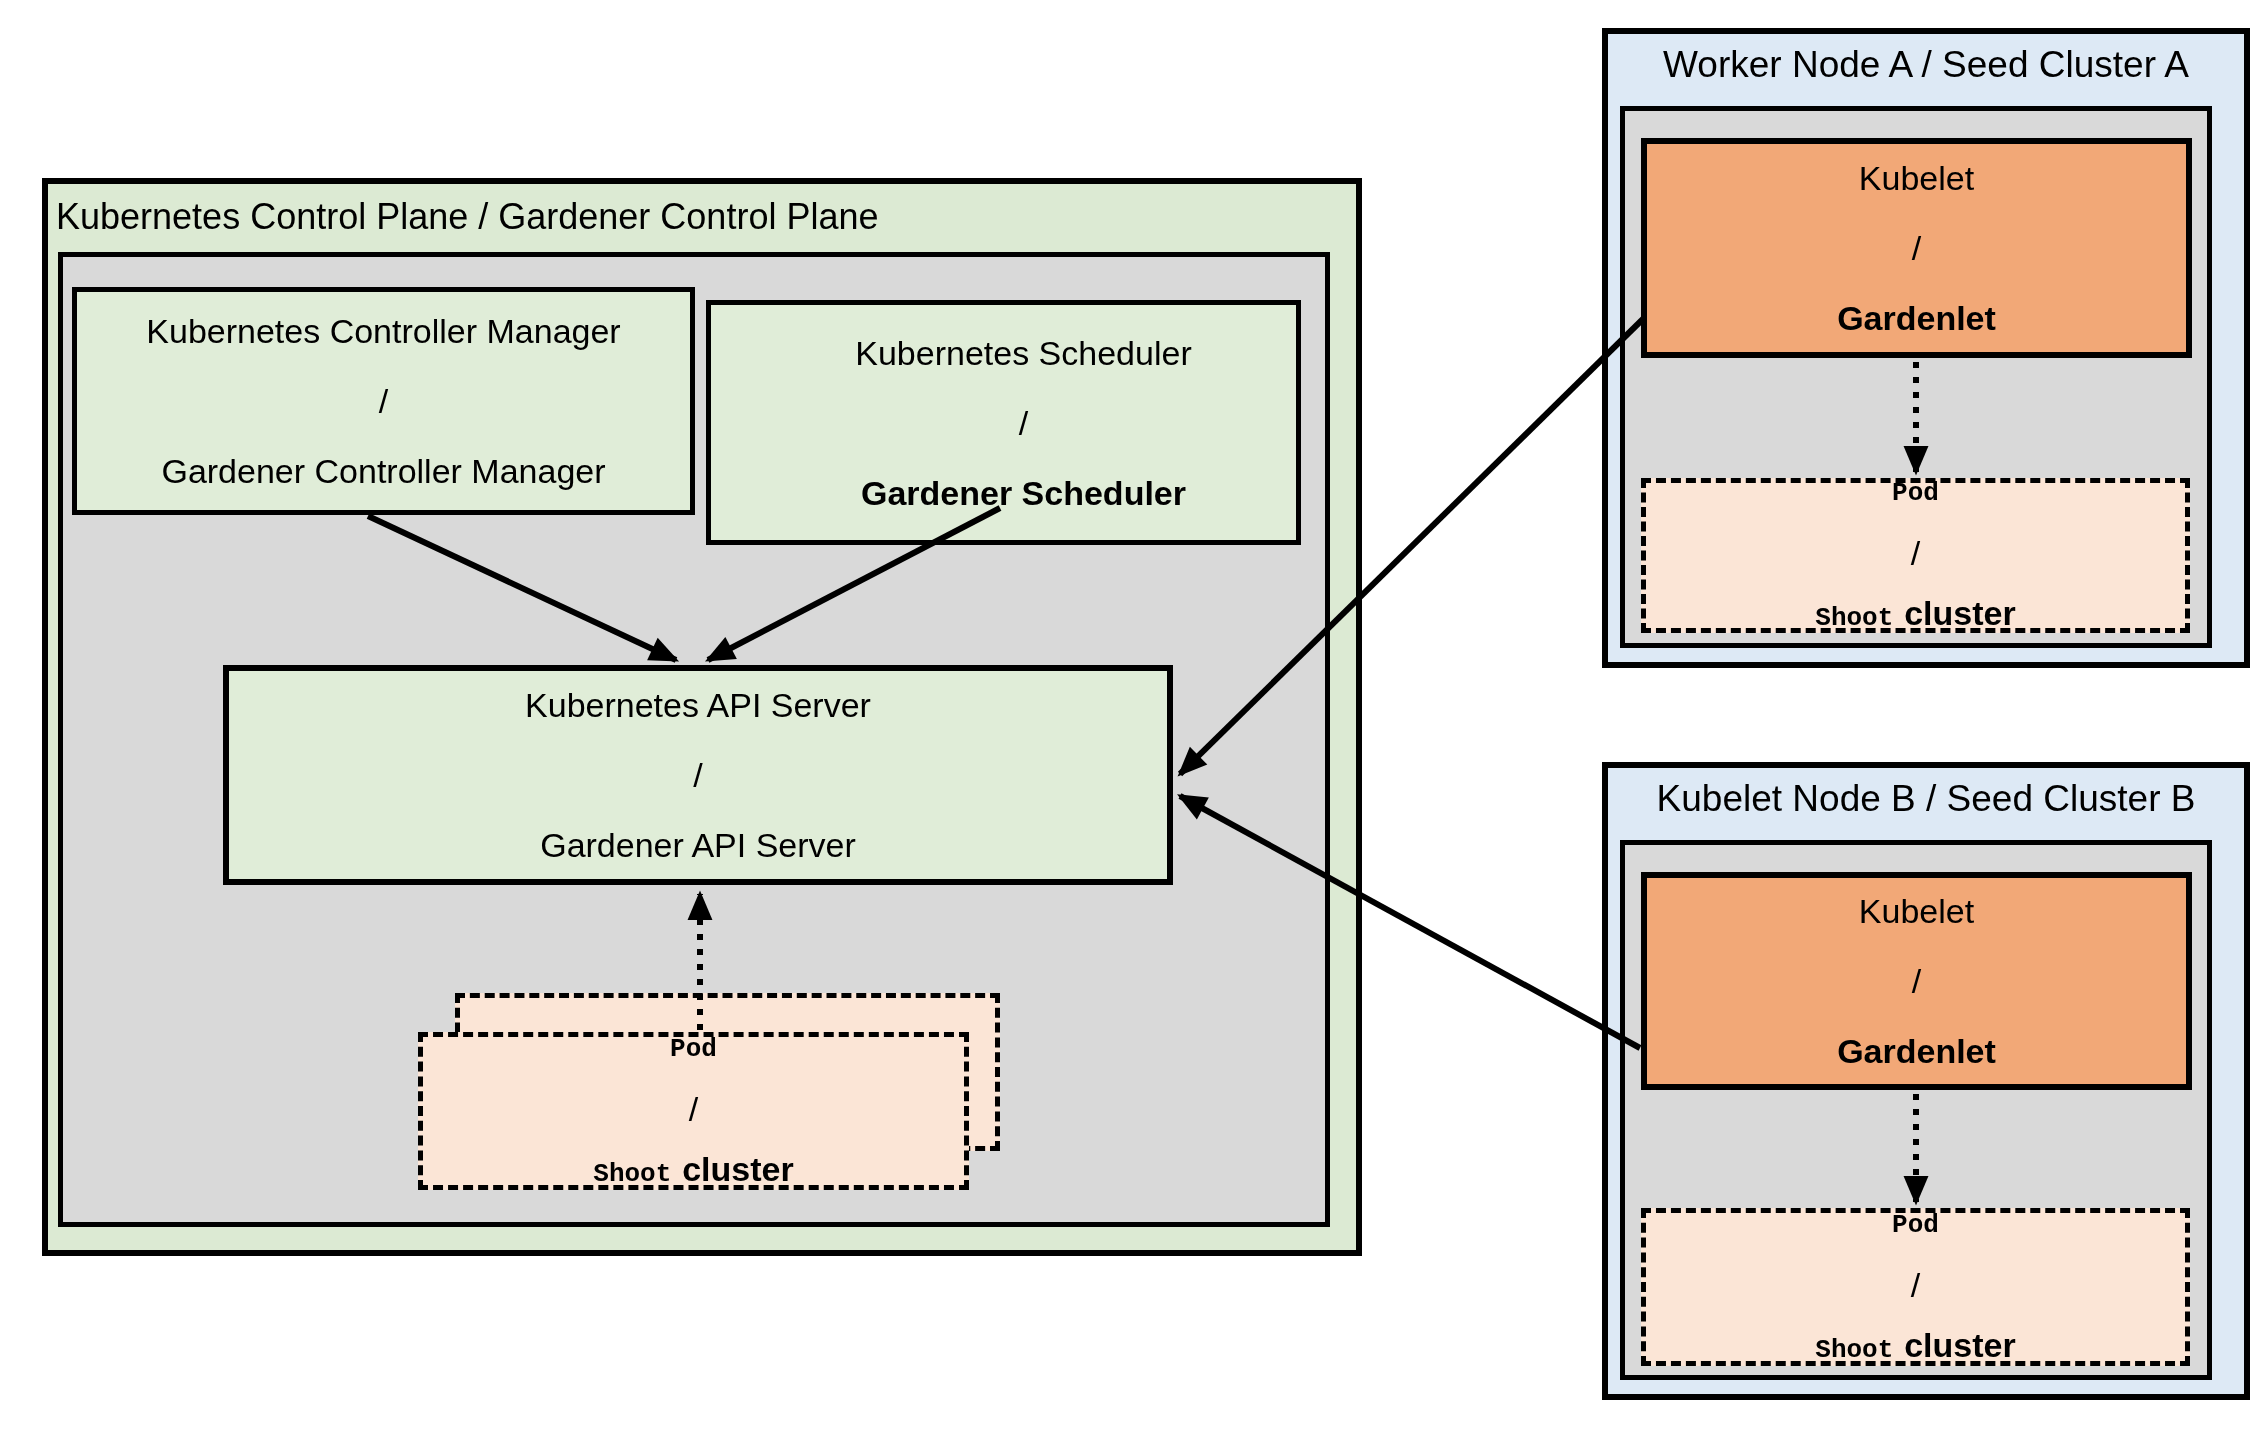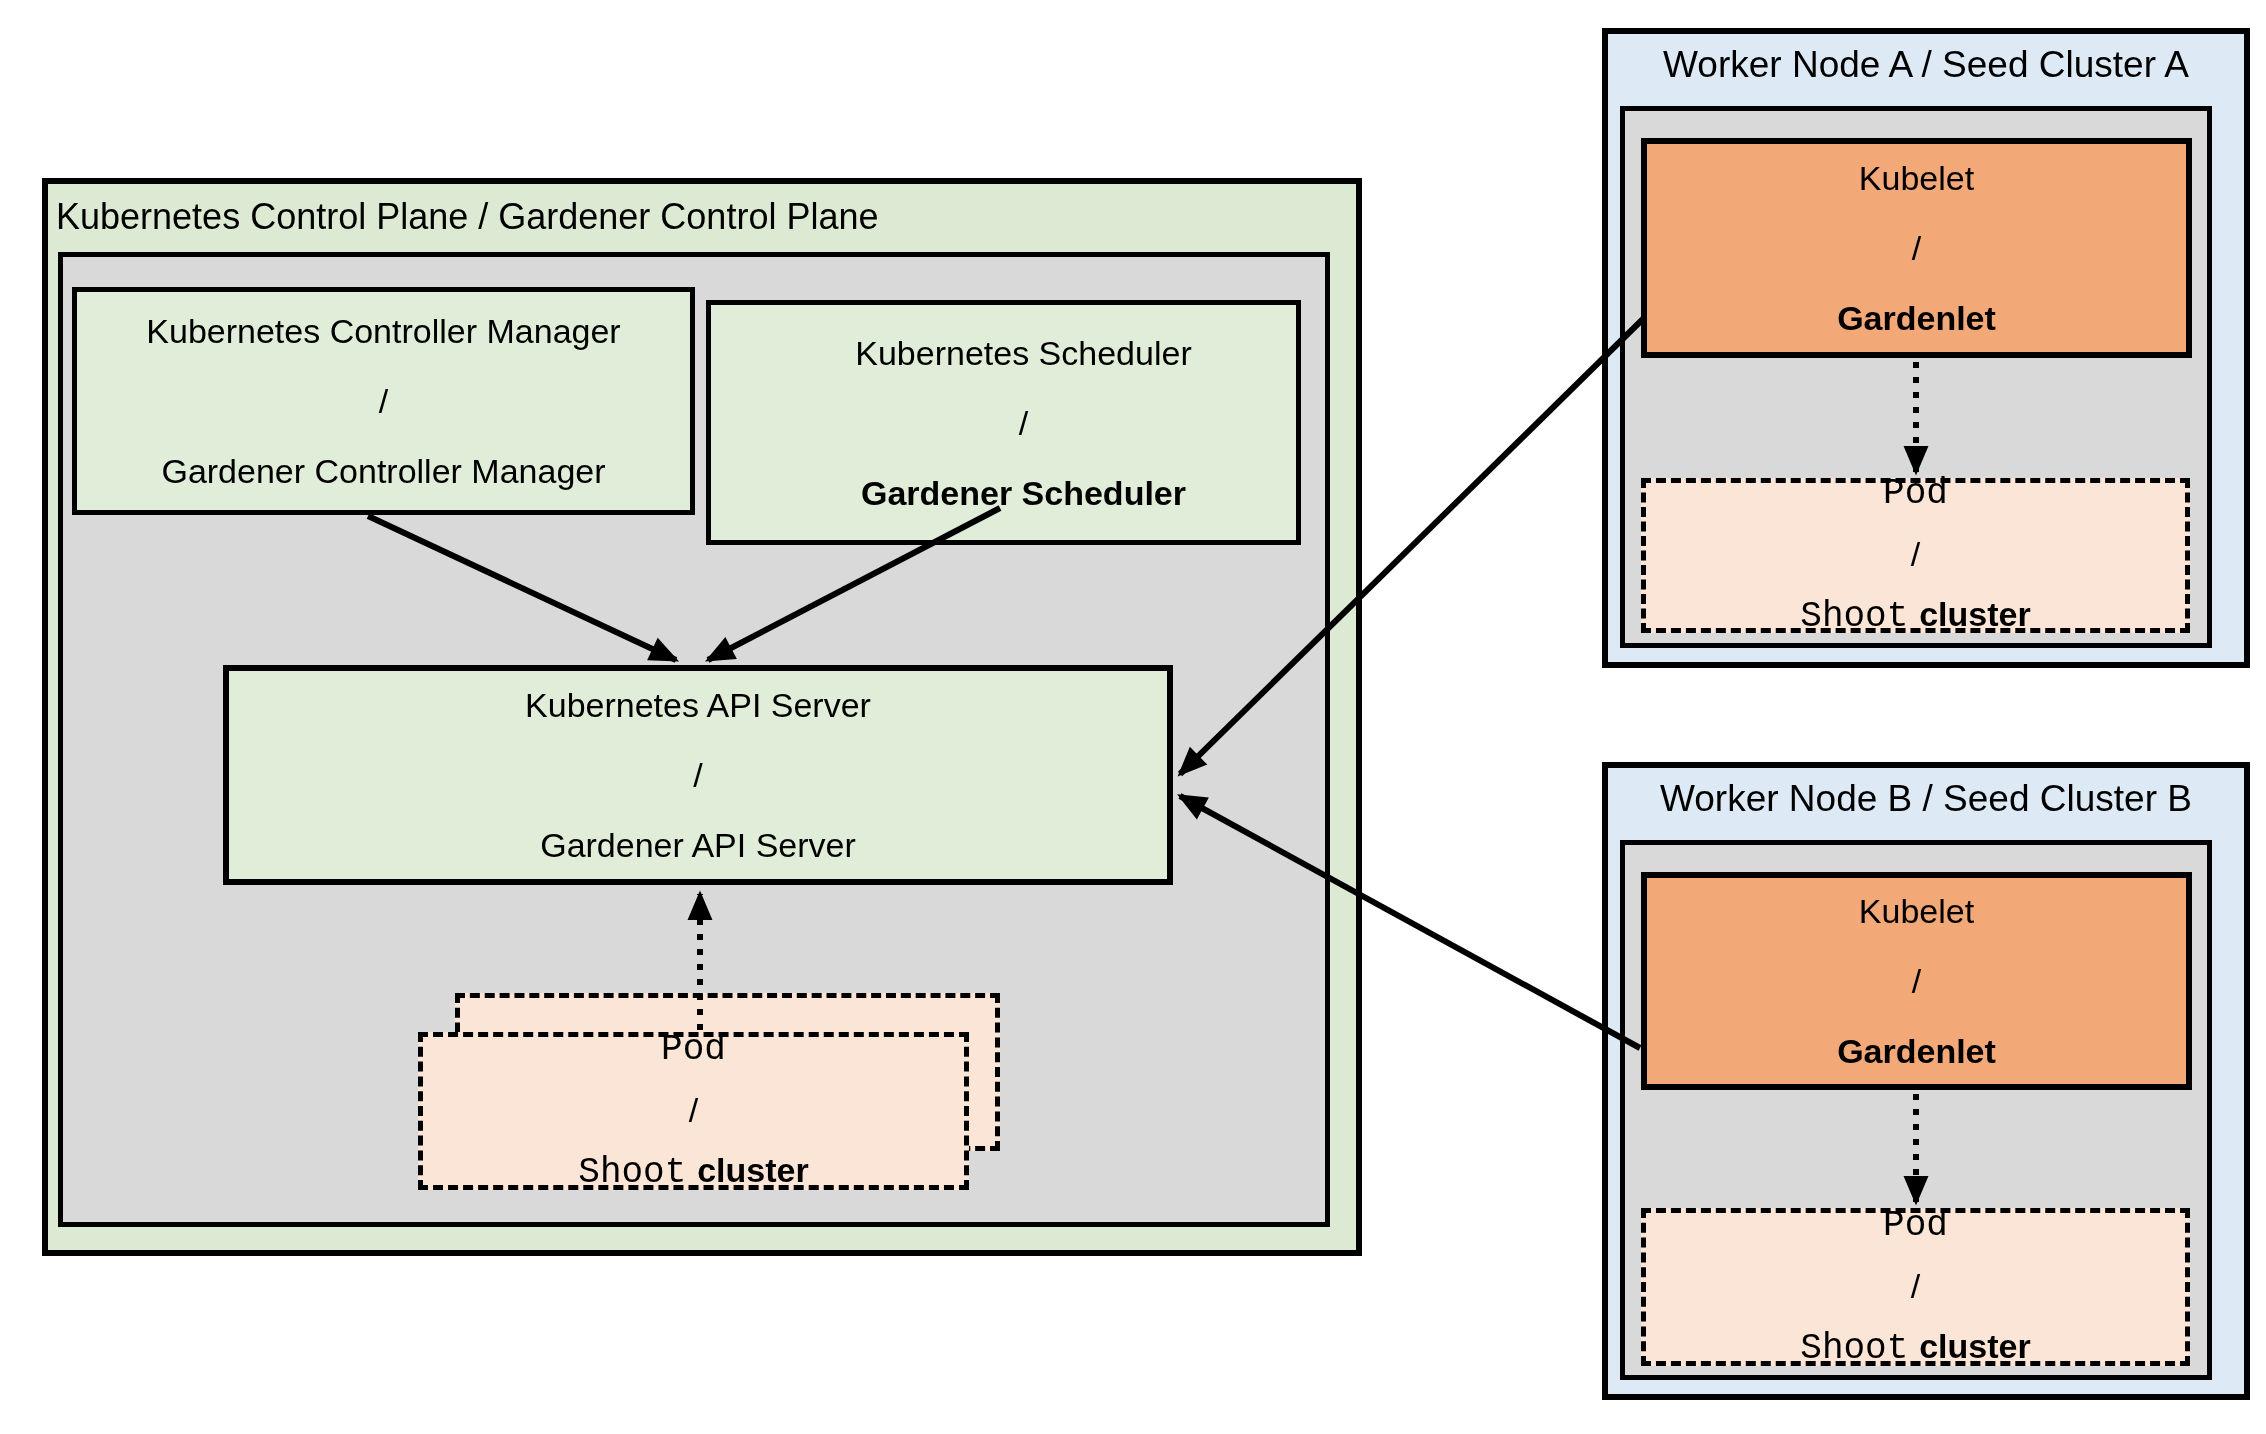--- a/index.html
+++ b/index.html
@@ -14,21 +14,21 @@
   .fill-green-outer{background:var(--green_outer);}
   .fill-green{background:var(--green_box);}
   .fill-gray{background:var(--gray);}
   .fill-blue{background:var(--blue);}
   .fill-orange{background:var(--orange);}
   .fill-peach{background:var(--peach);}
   .ctext{display:flex;flex-direction:column;align-items:center;justify-content:center;text-align:center;gap:10px;}
   .l{font-size:34px;line-height:60px;white-space:nowrap;}
   .l.small{line-height:50px;}
   .bold{font-weight:bold;}
-  .mono{font-family:"Liberation Mono","DejaVu Sans Mono",monospace;font-size:36px;}
+  .mono{font-family:"Liberation Mono","DejaVu Sans Mono",monospace;font-size:26px;font-weight:bold;}
   .sans-gap{margin-left:0.32em;}
   .title{font-size:36px;white-space:nowrap;}
   .wtitle{font-size:37px;text-align:center;white-space:nowrap;}
   svg.arrows{position:absolute;left:0;top:0;z-index:50;pointer-events:none;}
 </style>
 </head>
 <body>
 
 <div class="canvas">
 
@@ -73,21 +73,21 @@
   </div>
   <div class="abs box dashed fill-peach ctext" style="left:1641px;top:478px;width:549px;height:155px;">
     <div class="l small mono">Pod</div>
     <div class="l small">/</div>
     <div class="l small">
       <span class="mono">Shoot</span><span class="bold sans-gap">cluster</span>
     </div>
   </div>
 
   <div class="abs box thick fill-blue" style="left:1602px;top:762px;width:648px;height:638px;"></div>
-  <div class="abs wtitle" style="left:1602px;top:778px;width:648px;">Worker Node B / Seed Cluster B</div>
+  <div class="abs wtitle" style="left:1602px;top:778px;width:648px;">Kubelet Node B / Seed Cluster B</div>
   <div class="abs box fill-gray" style="left:1620px;top:840px;width:592px;height:540px;"></div>
   <div class="abs box thick fill-orange ctext" style="left:1641px;top:872px;width:551px;height:218px;">
     <div class="l">Kubelet</div>
     <div class="l">/</div>
     <div class="l bold">Gardenlet</div>
   </div>
   <div class="abs box dashed fill-peach ctext" style="left:1641px;top:1208px;width:549px;height:158px;">
     <div class="l small mono">Pod</div>
     <div class="l small">/</div>
     <div class="l small">

